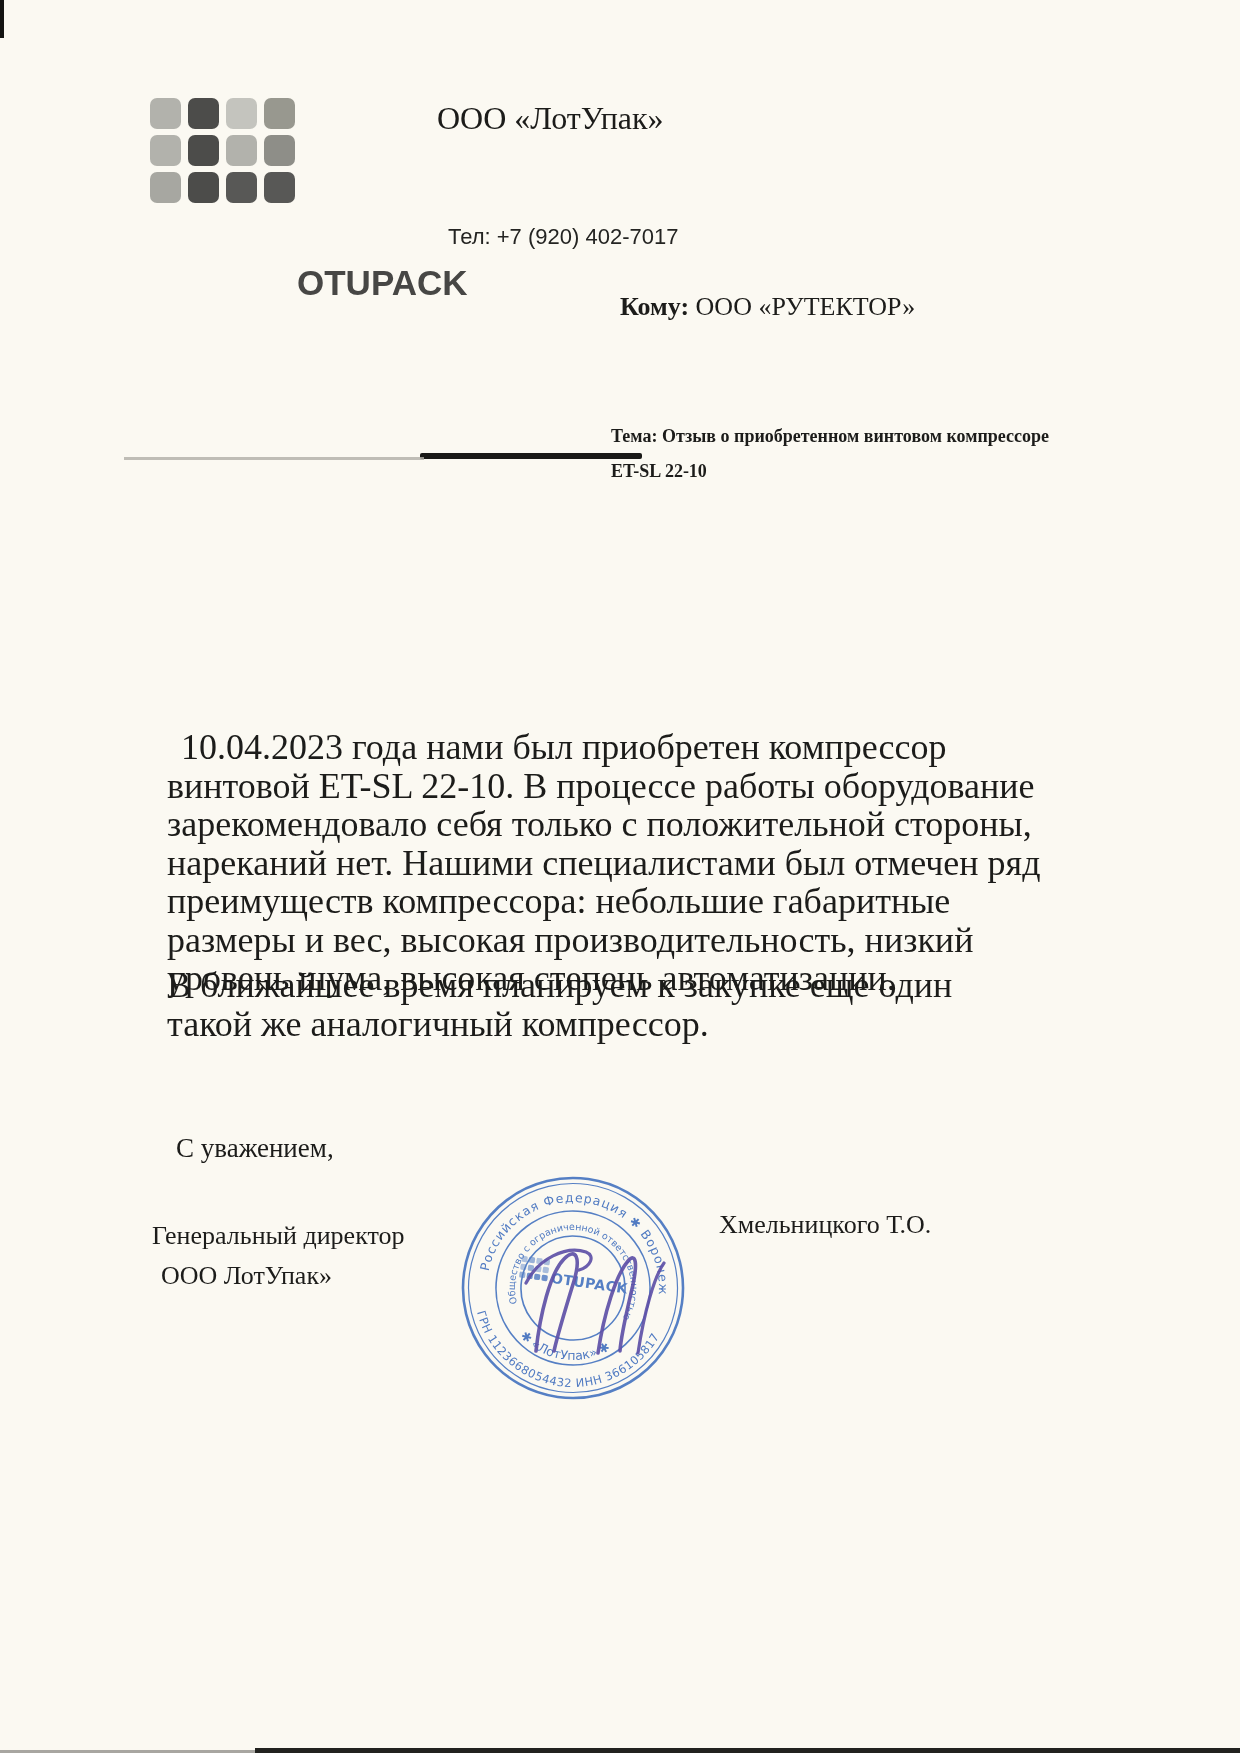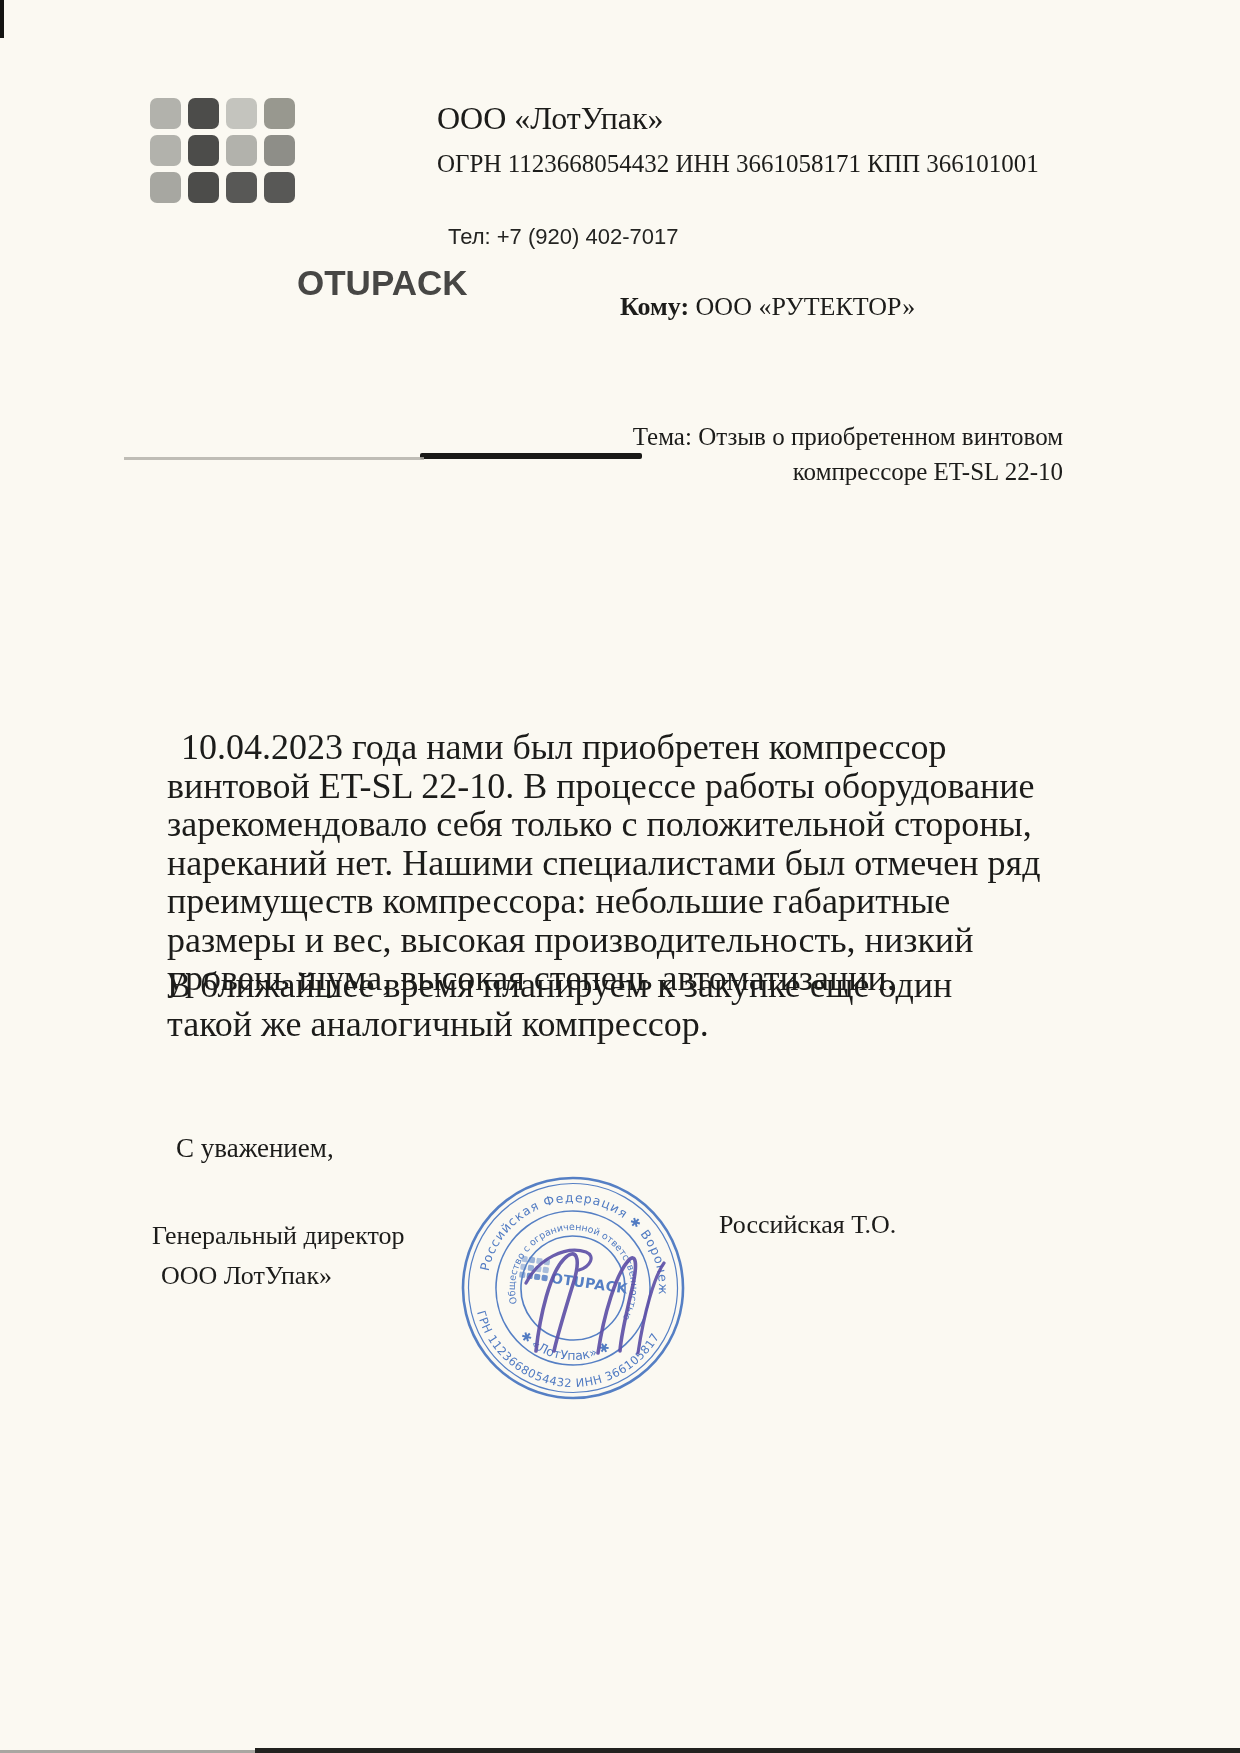--- a/index.html
+++ b/index.html
@@ -29,21 +29,21 @@
   .addr{position:absolute;left:437px;top:188px;font-size:25px;}
   .phone{position:absolute;left:448px;top:224px;font-size:22px;font-family:"Liberation Sans",sans-serif;color:#242422;}
 
   
   .ref-number{position:absolute;left:133px;top:300px;font-size:26px;}
   .recipient{position:absolute;left:620px;top:292px;font-size:26px;}
   .bold{font-weight:bold;}
   .incoming{position:absolute;left:133px;top:426px;font-size:25px;}
   .blank{letter-spacing:1px;}
   .blank1{margin-left:10px;}
-  .subject{position:absolute;left:611px;top:419px;width:452px;font-size:25px;font-weight:normal;line-height:35px;text-align:right;}
+  .subject{position:absolute;left:611px;top:419px;width:452px;font-size:18px;font-weight:bold;line-height:35px;}
 
   
   .salutation{position:absolute;left:0;top:627px;width:1204px;text-align:center;font-size:27px;}
   .para{position:absolute;left:167px;width:876px;font-size:36px;line-height:38.5px;}
   .para1{top:728px;text-indent:14px;}
   .para2{top:966px;}
 
   
   .closing{position:absolute;left:176px;top:1133px;font-size:27px;}
   .title1{position:absolute;left:152px;top:1221px;font-size:26px;}
@@ -83,37 +83,36 @@
     <div class="logo-reflect">
       <div class="logo-mirror">
         
         
       </div>
       <div class="logo-fade"></div>
     </div>
   </div>
 
   <div class="company">ООО «ЛотУпак»</div>
-  <div class="reg">ОГРН 1123668054432 ИНН 3661058171 КПП 366101001</div>
   <div class="phone">Тел:  +7 (920) 402-7017</div>
 
   <div class="recipient">
     <span class="bold">Кому:</span><span> ООО «РУТЕКТОР»</span>
   </div>
   <div class="subject">
     <span>Тема:</span><span> Отзыв о приобретенном винтовом компрессоре ET-SL 22-10</span>
   </div>
 
   <div class="para para1">10.04.2023 года нами был приобретен компрессор винтовой ET-SL 22-10. В процессе работы оборудование зарекомендовало себя только с положительной стороны, нареканий нет. Нашими специалистами был отмечен ряд преимуществ компрессора: небольшие габаритные размеры и вес, высокая производительность, низкий уровень шума, высокая степень автоматизации.</div>
   <div class="para para2">В ближайшее время планируем к закупке еще один такой же аналогичный компрессор.</div>
 
   <div class="closing">С уважением,</div>
   <div class="title1">Генеральный директор</div>
   <div class="title2">ООО ЛотУпак»</div>
-  <div class="signer">Российская Т.О.</div>
+  <div class="signer">Хмельницкого Т.О.</div>
 
   <svg class="stamp" viewBox="0 0 266 266">
     <defs>
       <path id="arc-outer-top" d="M 48.3 147.9 A 86 86 0 1 1 217.7 147.9"></path>
       <path id="arc-outer-bottom" d="M 40.0 166.9 A 99 99 0 0 0 226.0 166.9"></path>
       <path id="arc-inner-top" d="M 80.4 157.5 A 58 58 0 1 1 185.6 157.5"></path>
       <path id="arc-inner-bottom" d="M 67.8 163.4 A 72 72 0 0 0 198.2 163.4"></path>
     </defs>
     <g transform="rotate(8 133 133)" opacity="0.88">
       <circle cx="133" cy="133" r="110" fill="none" stroke="#3f6fbe" stroke-width="2.6"></circle>

